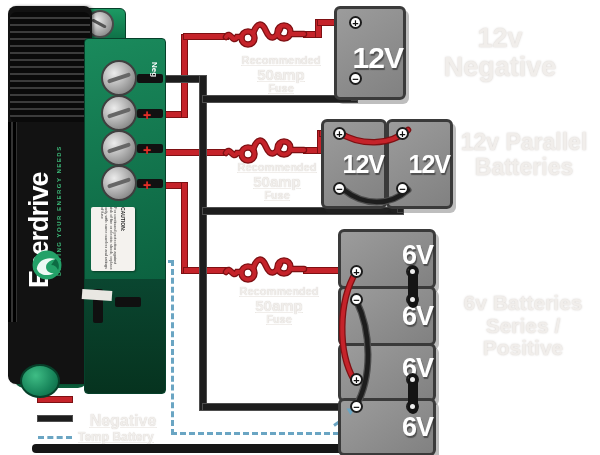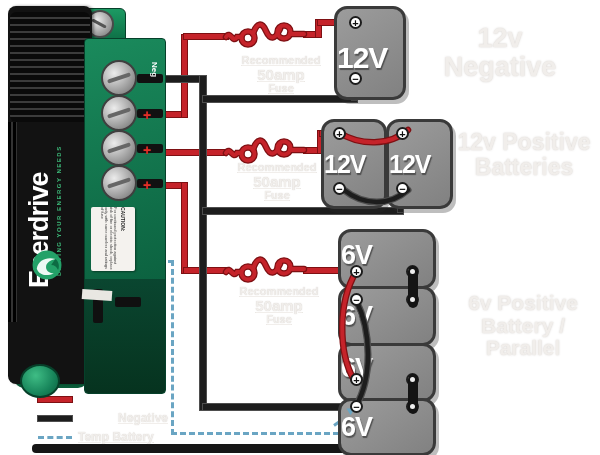--- a/index.html
+++ b/index.html
@@ -13,22 +13,22 @@
   .w-temp-v{border-left:3px dashed #6aa5c3;background:none;}
 
   svg.jumper,svg.fuse{position:absolute;z-index:5;overflow:visible;}
   .fo{fill:none;stroke:#7e1013;stroke-width:6.5;stroke-linecap:round;}
   .fm{fill:none;stroke:#c5232a;stroke-width:4;stroke-linecap:round;}
   .ko{fill:none;stroke:#4e4e4e;stroke-width:7;stroke-linecap:round;}
   .km{fill:none;stroke:#1d1d1d;stroke-width:4.5;stroke-linecap:round;}
 
   
   .battery{position:absolute;background:linear-gradient(145deg,#9c9c9c,#818181);
-    border:3px solid #3a3a3a;border-radius:13px;box-shadow:3px 4px 0 rgba(40,40,40,.3);
-    display:flex;align-items:center;justify-content:flex-start;z-index:3;}
+    border:3px solid #3a3a3a;border-radius:6px;box-shadow:3px 4px 0 rgba(40,40,40,.3);
+    display:flex;align-items:center;justify-content:flex-end;z-index:3;}
   .bat-label{color:#fff;font-weight:bold;text-shadow:1px 2px 1px rgba(40,40,40,.6);letter-spacing:-1px;}
   .term{position:absolute;width:13px;height:13px;border-radius:50%;background:#fff;
     border:2px solid #1c1c1c;z-index:6;color:#111;font-weight:bold;font-size:12px;
     line-height:12px;text-align:center;box-sizing:border-box;}
   .term span{position:relative;top:-1px;left:0;font-size:11px;}
   .strap{position:absolute;width:10px;background:#141414;border-radius:5px;z-index:7;}
   .strap-dot{position:absolute;width:5px;height:5px;border-radius:50%;background:#eee;z-index:8;}
 
   
   .ghost{position:absolute;color:#f1eeeb;font-weight:bold;z-index:9;pointer-events:none;
@@ -267,26 +267,26 @@
   <div class="term" style="left:406px;top:400px;"></div>
   <div class="strap" style="left:408px;top:266px;height:42px;"></div>
   <div class="strap" style="left:408px;top:374px;height:40px;"></div>
   <div class="strap-dot" style="left:410px;top:269px;"></div>
   <div class="strap-dot" style="left:410px;top:297px;"></div>
   <div class="strap-dot" style="left:410px;top:377px;"></div>
   <div class="strap-dot" style="left:410px;top:404px;"></div>
 
   <div class="ghost" style="left:424px;top:24px;width:152px;font-size:27px;">12v Negative</div>
   <div class="ghost" style="left:448px;top:130px;width:152px;font-size:23px;">
-    <div>12v Positive</div>
+    <div>12v Parallel</div>
     <div>Batteries</div>
   </div>
   <div class="ghost" style="left:446px;top:292px;width:154px;font-size:21px;">
-    <div>6v Positive</div>
-    <div>Battery / Parallel</div>
+    <div>6v Batteries</div>
+    <div>Series / Positive</div>
   </div>
 
   <div class="ghost ghost-small" style="left:226px;top:55px;width:110px;">
     <div>Recommended</div>
     <div style="font-size:15px;">50amp</div>
     <div>Fuse</div>
   </div>
   <div class="ghost ghost-small" style="left:222px;top:162px;width:110px;">
     <div>Recommended</div>
     <div style="font-size:15px;">50amp</div>
@@ -294,17 +294,17 @@
   </div>
   <div class="ghost ghost-small" style="left:224px;top:286px;width:110px;">
     <div>Recommended</div>
     <div style="font-size:15px;">50amp</div>
     <div>Fuse</div>
   </div>
 
   <div class="legend-line w-red" style="left:38px;top:397px;"></div>
   <div class="legend-line w-blk" style="left:38px;top:416px;"></div>
   <div class="legend-line" style="left:38px;top:436px;border-top:3px dashed #6aa5c3;height:0;"></div>
-  <div class="ghost ghost-small" style="left:78px;top:412px;width:90px;text-align:right;font-size:12px;">Negative</div>
+  <div class="ghost ghost-small" style="left:78px;top:412px;width:90px;text-align:center;font-size:16px;">Negative</div>
   <div class="ghost ghost-small" style="left:78px;top:431px;width:110px;text-align:left;font-size:12px;">Temp Battery</div>
 
   <div class="bottom-bar"></div>
 </div>
 
 </body></html>

